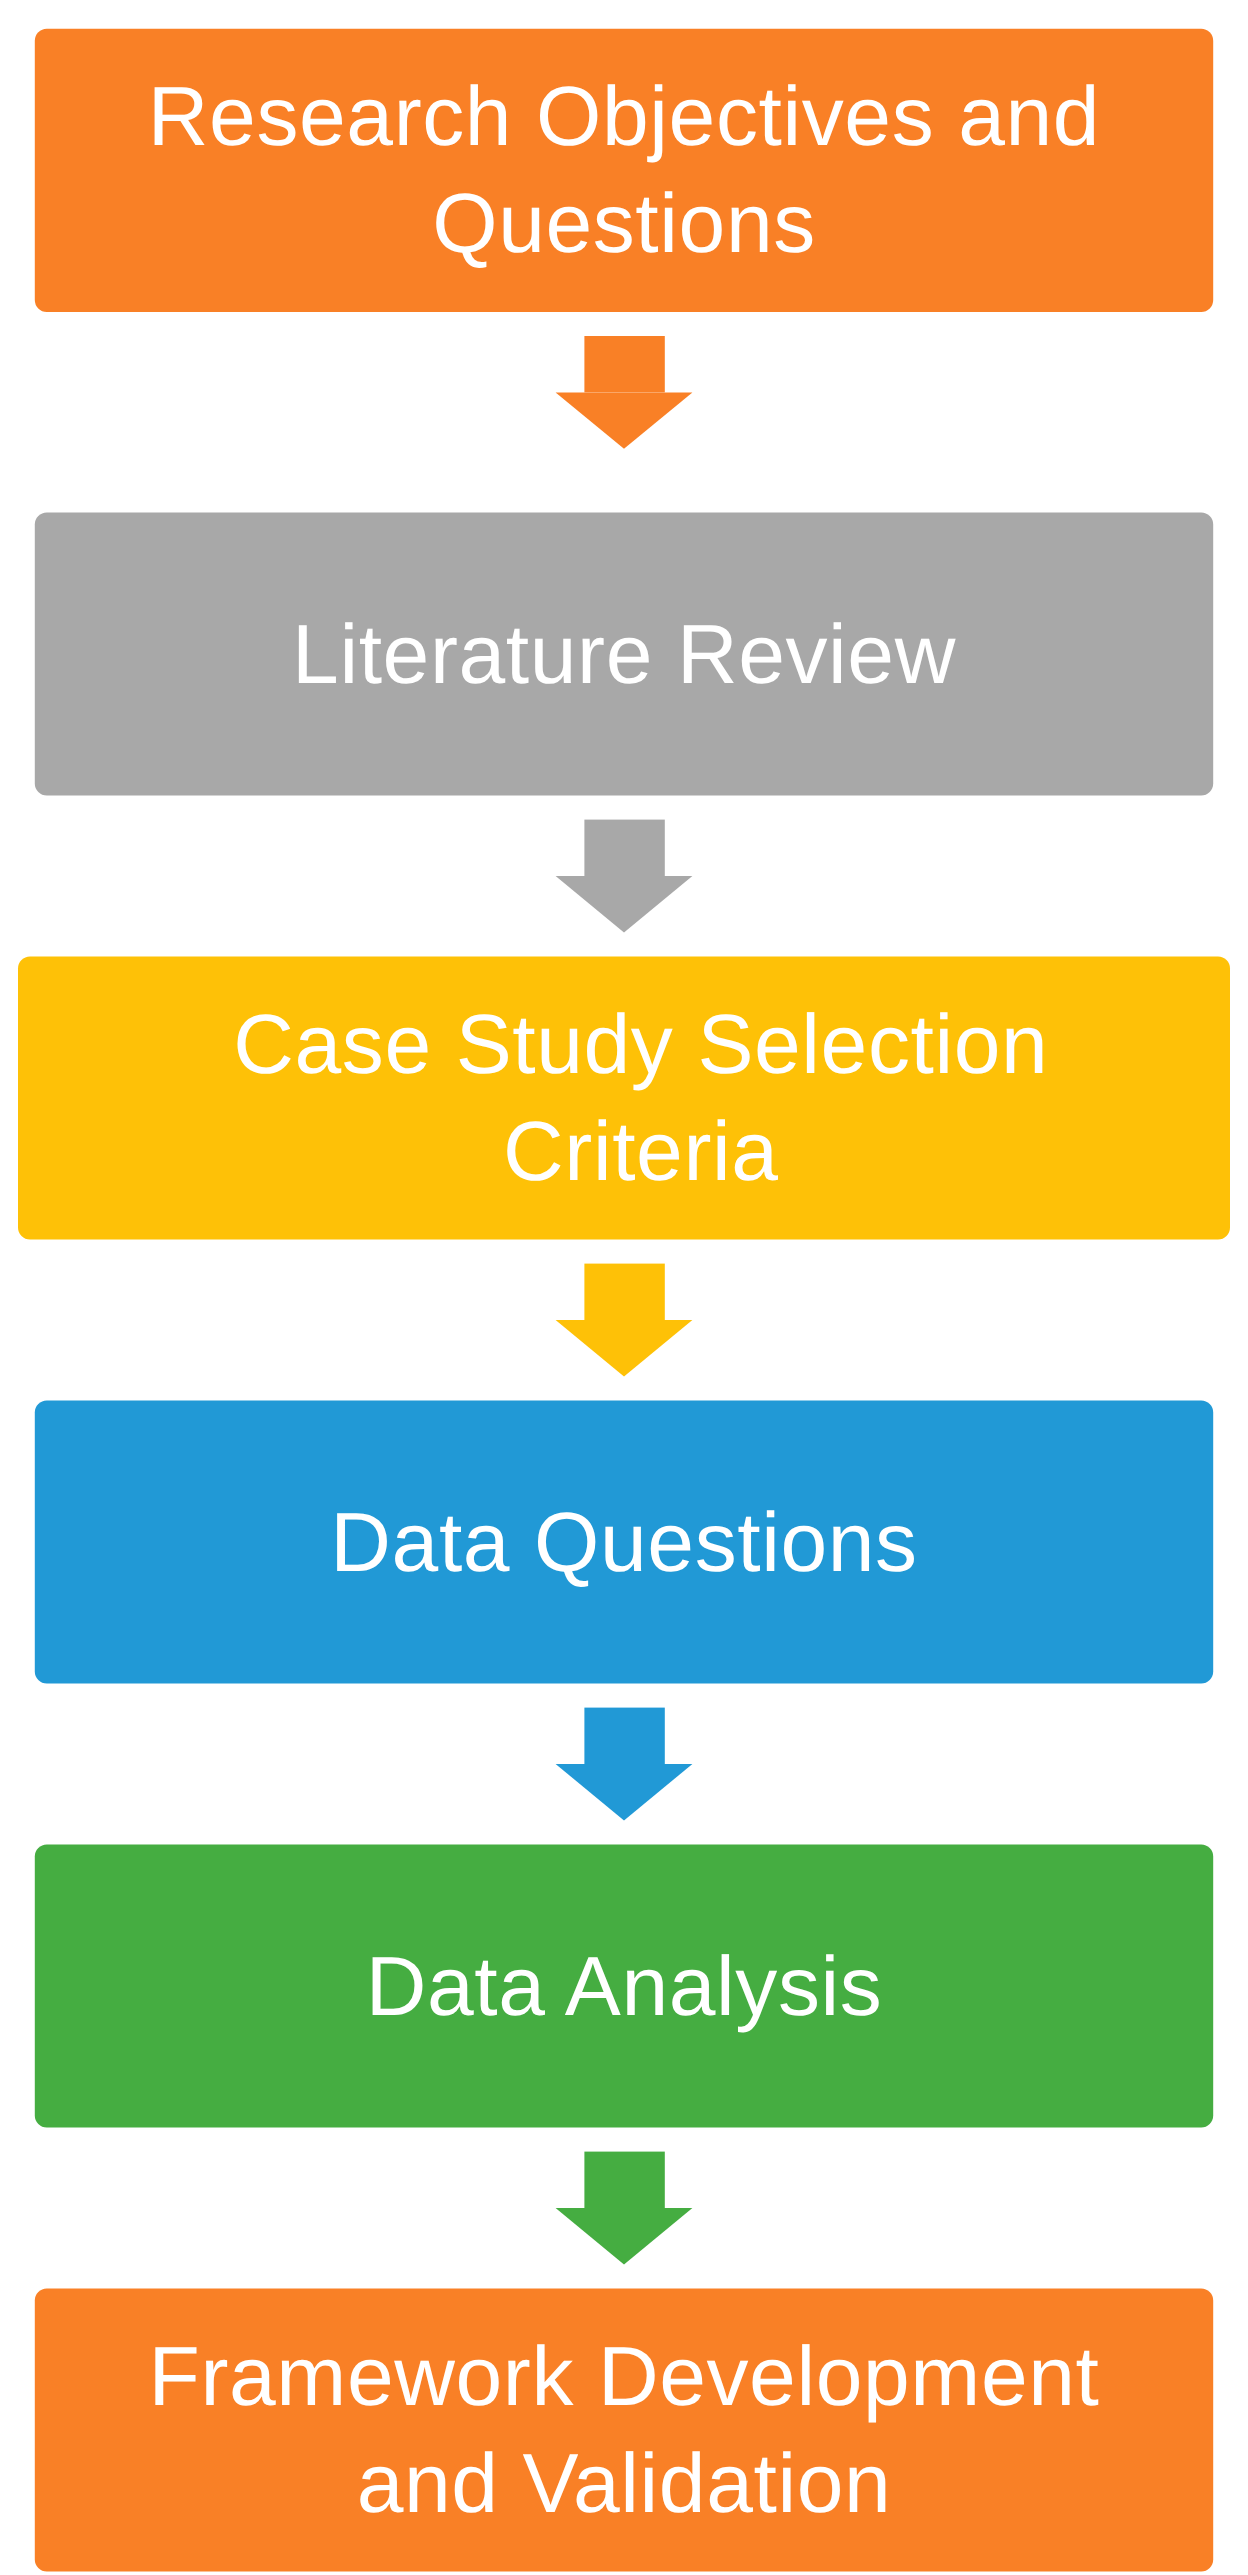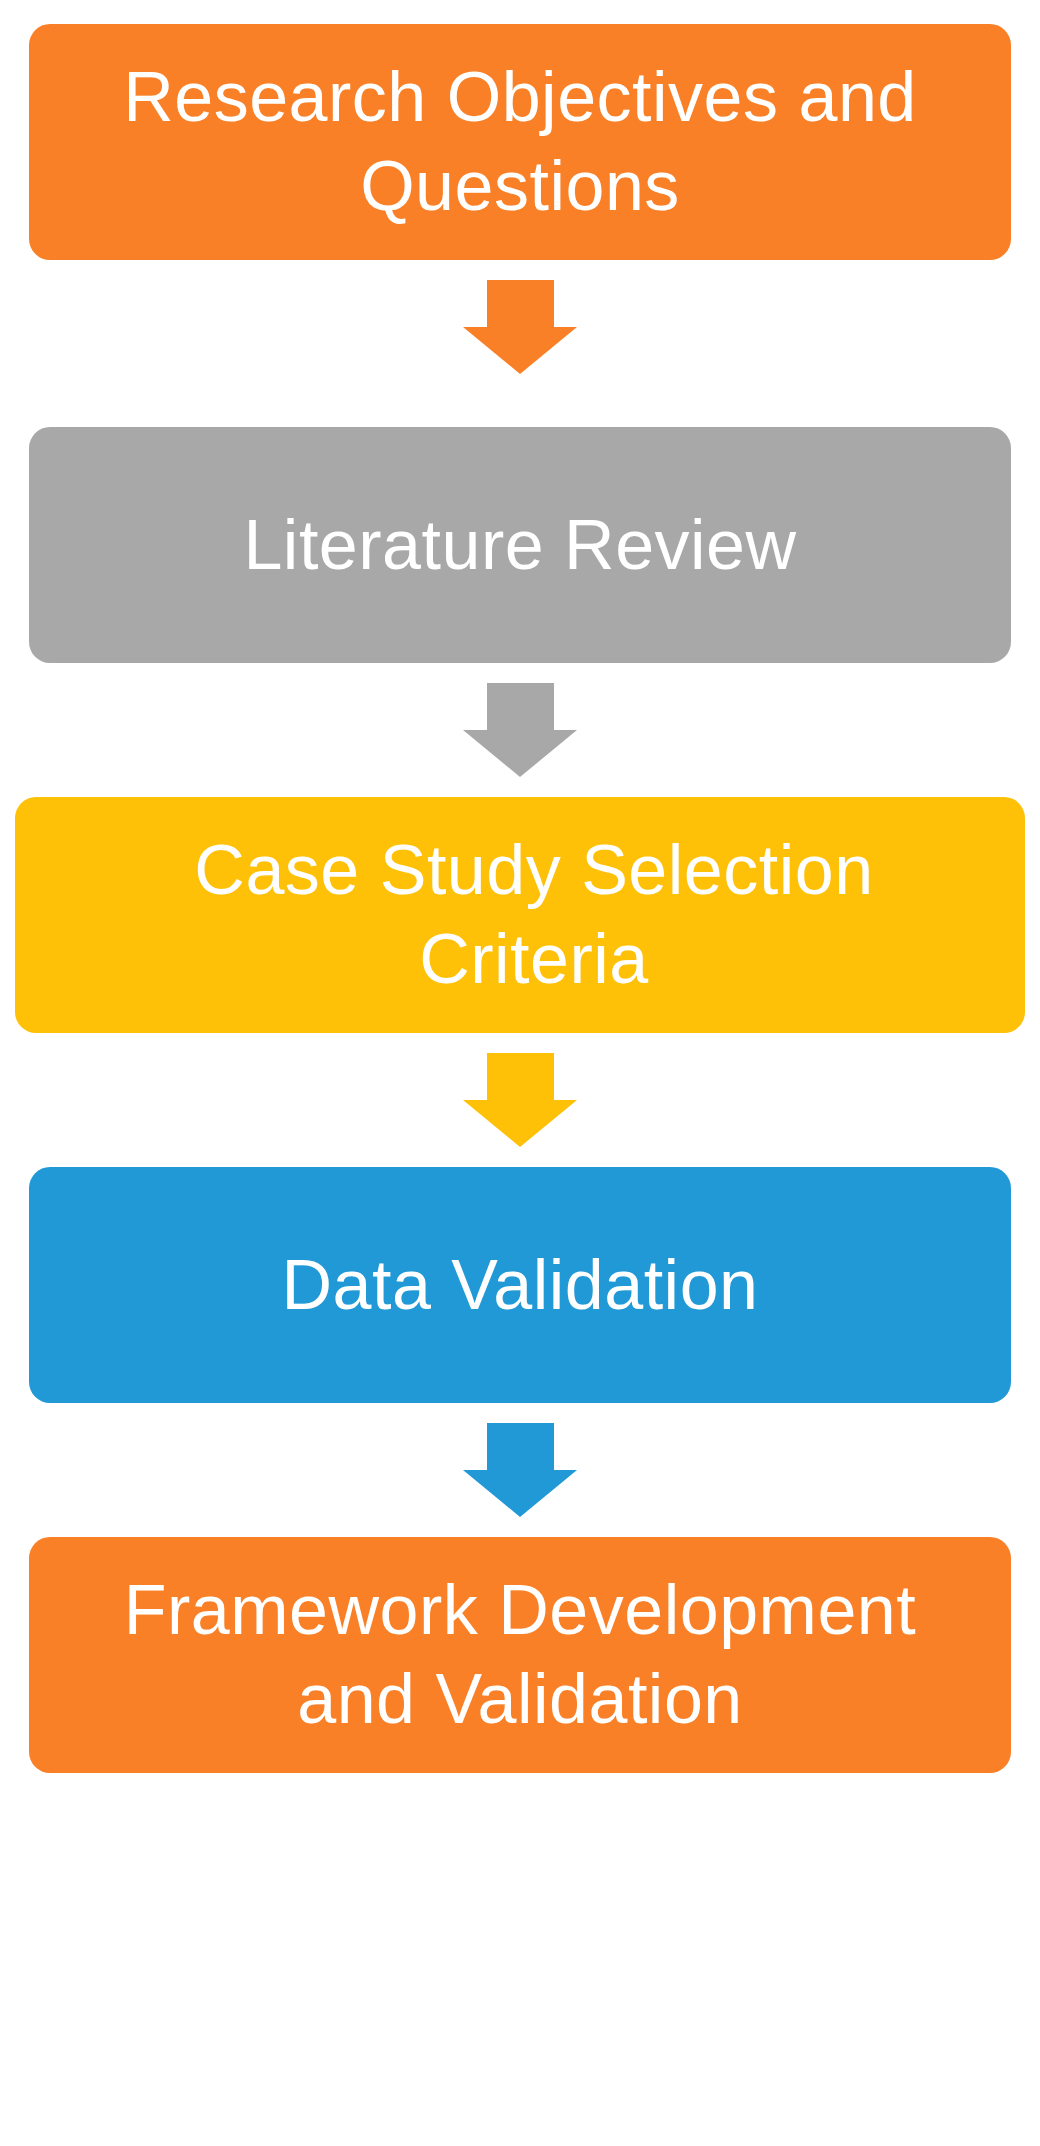--- a/index.html
+++ b/index.html
@@ -17,21 +17,21 @@
     padding-top: 24px;
   }
   .step {
     display: flex;
     flex-direction: column;
     align-items: center;
   }
   .box {
     width: 982px;
     height: 236px;
-    border-radius: 21px;
+    border-radius: 10px;
     display: flex;
     align-items: center;
     justify-content: center;
     text-align: center;
     font-size: 70px;
     line-height: 1.27;
     white-space: pre-line;
     letter-spacing: 0.5px;
   }
   .arrow {
@@ -79,26 +79,33 @@
   <div class="step">
     <div class="box" style="background-color: rgb(254, 193, 7); color: rgb(255, 255, 255); padding-left: 28px;">Case Study Selection
 Criteria</div>
     <div class="arrow">
       <div class="stem" style="background-color: rgb(254, 193, 7);"></div>
       <div class="head" style="border-top-color: rgb(254, 193, 7);"></div>
     </div>
   </div>
 
   <div class="step">
-    <div class="box" style="background-color: rgb(33, 153, 214); color: rgb(255, 255, 255);">Data Validation</div>
+    <div class="box" style="background-color: rgb(33, 153, 214); color: rgb(255, 255, 255);">Data Questions</div>
     <div class="arrow">
       <div class="stem" style="background-color: rgb(33, 153, 214);"></div>
       <div class="head" style="border-top-color: rgb(33, 153, 214);"></div>
     </div>
   </div>
 
+  <div class="step">
+    <div class="box" style="background-color: rgb(69, 173, 65); color: rgb(255, 255, 255);">Data Analysis</div>
+    <div class="arrow">
+      <div class="stem" style="background-color: rgb(69, 173, 65);"></div>
+      <div class="head" style="border-top-color: rgb(69, 173, 65);"></div>
+    </div>
+  </div>
 
   <div class="step">
     <div class="box" style="background-color: rgb(249, 128, 38); color: rgb(255, 255, 255);">Framework Development
 and Validation</div>
   </div>
 
 </div>
 
 </body></html>

